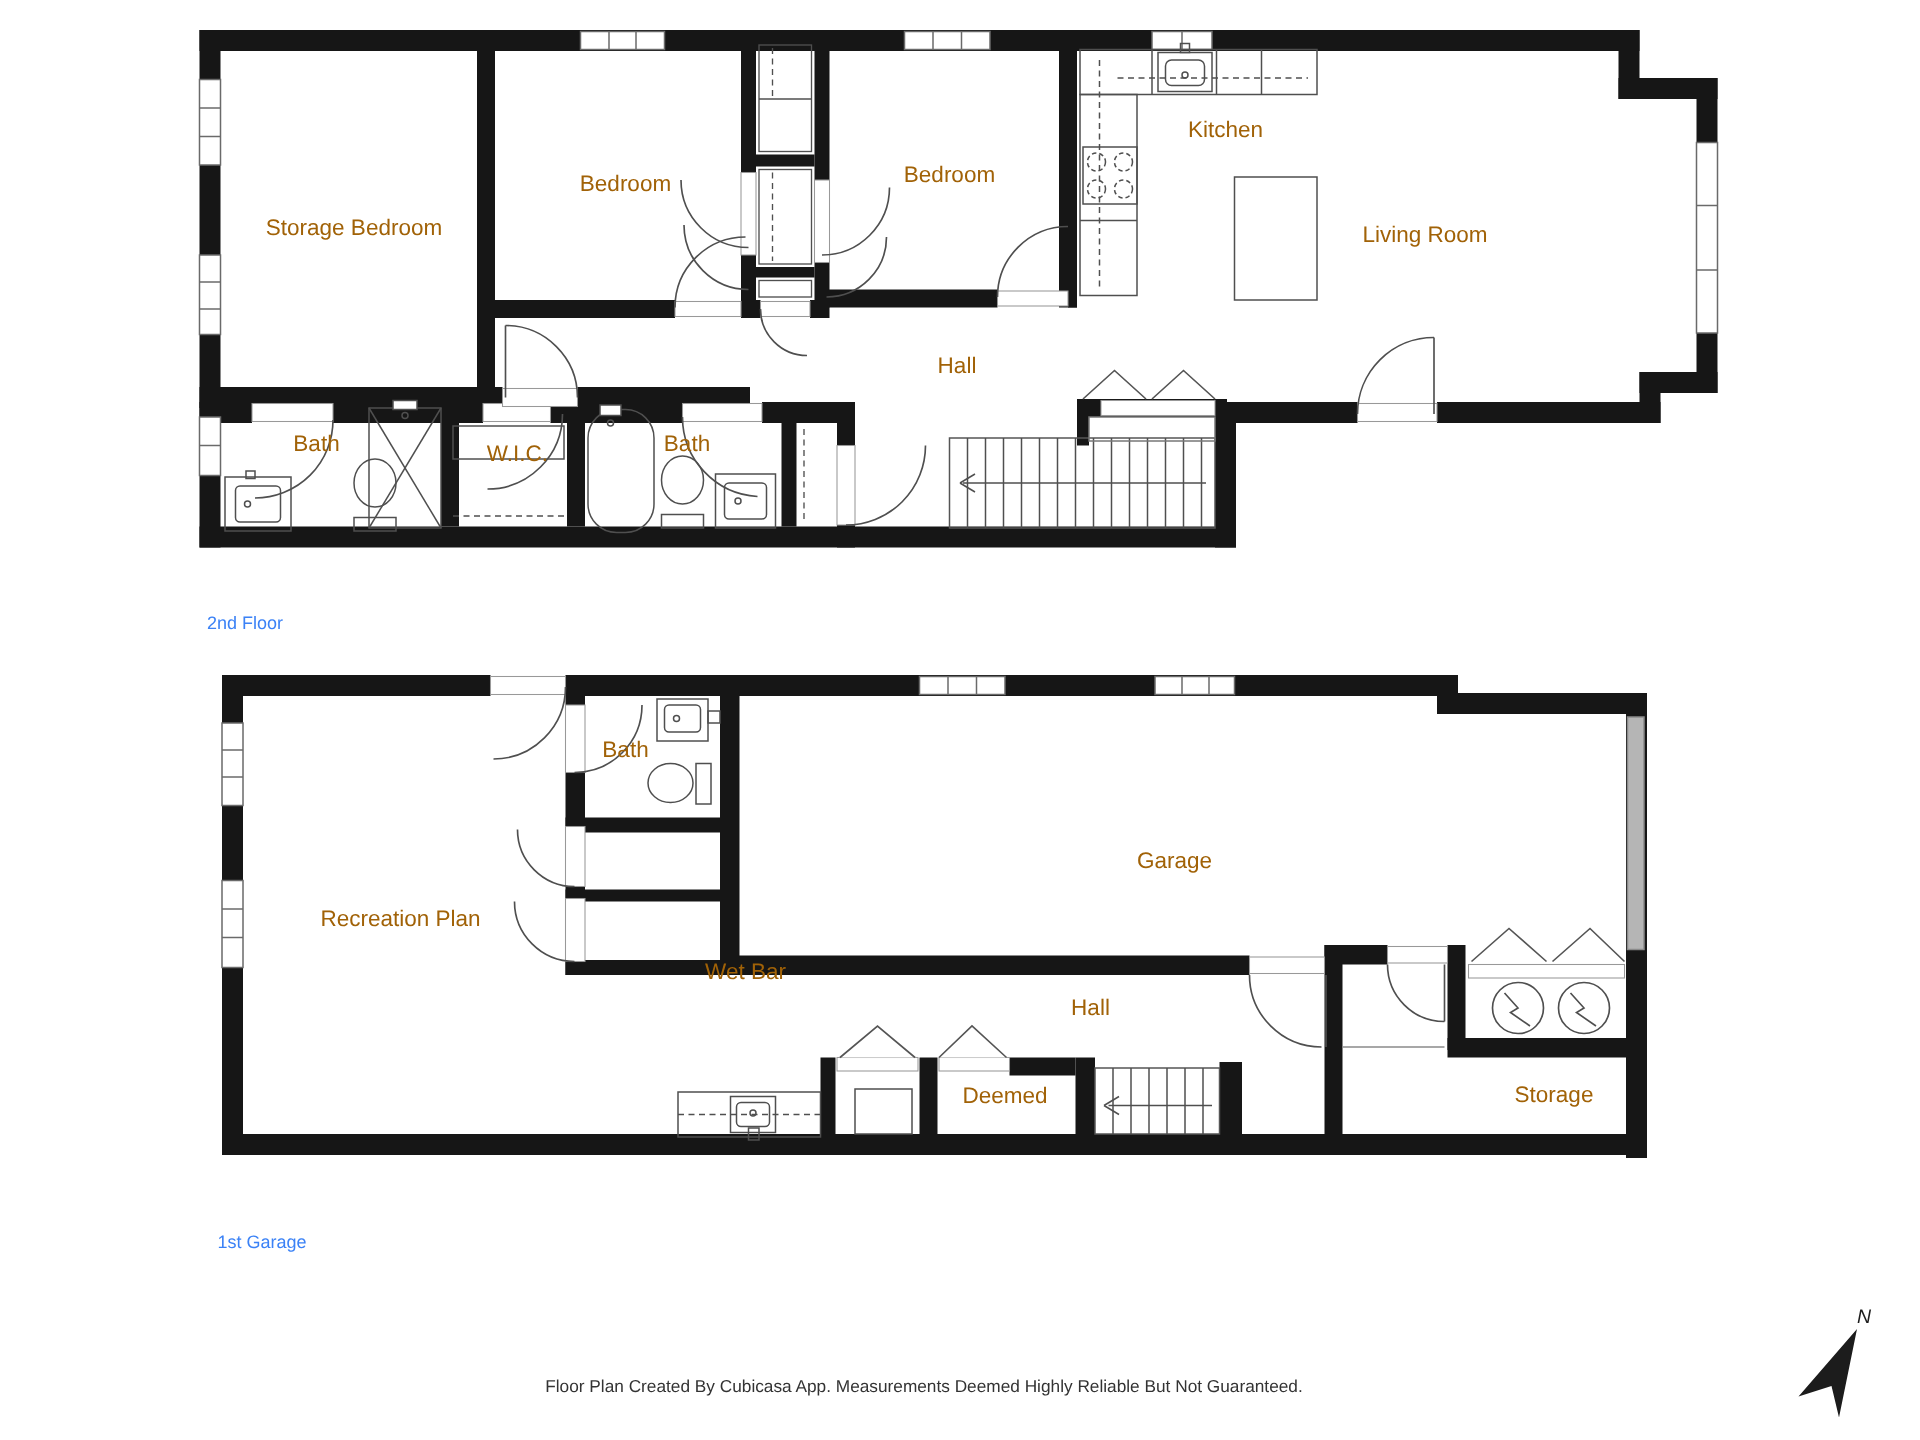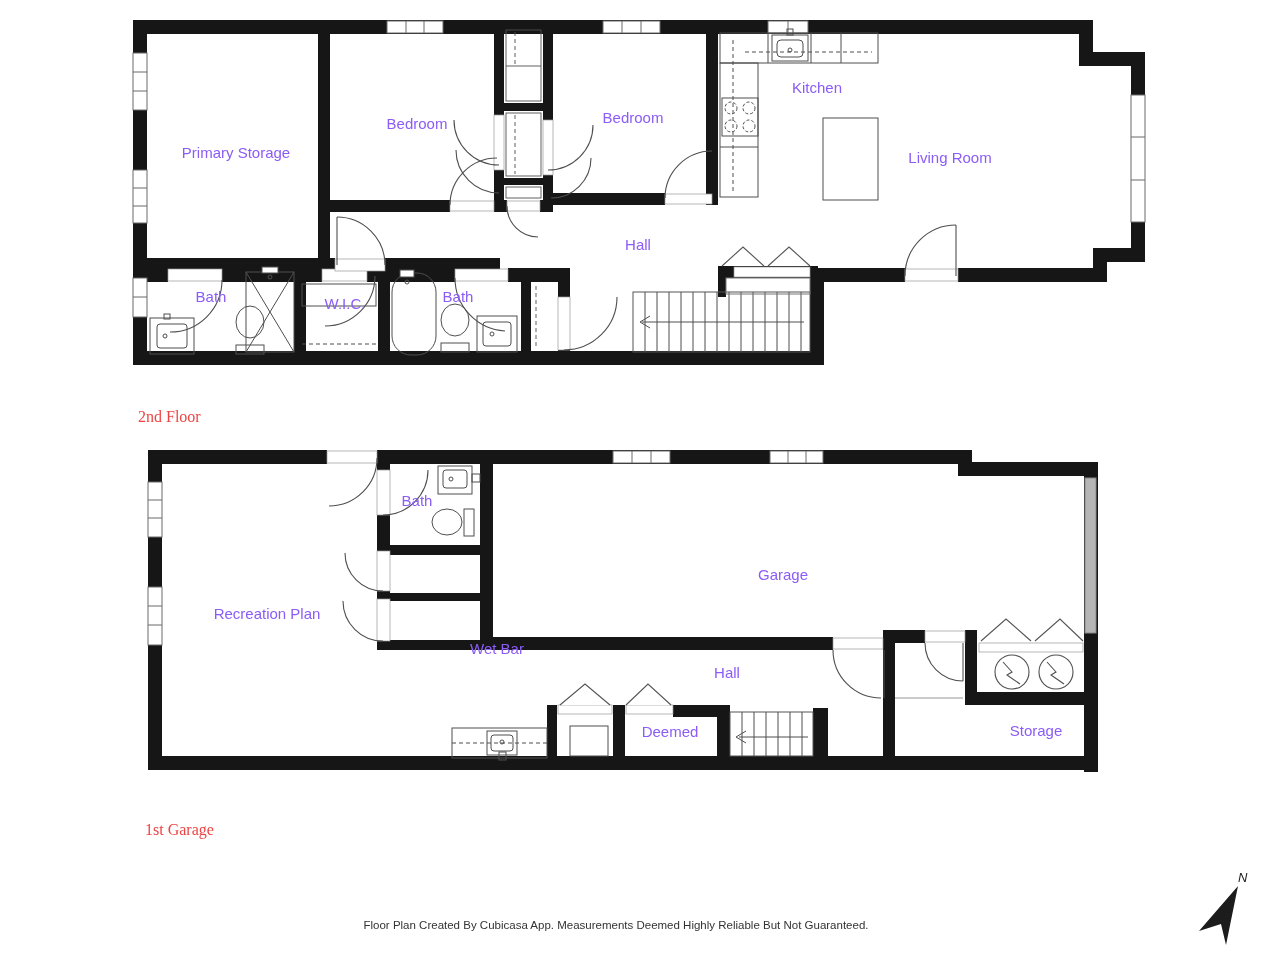--- a/index.html
+++ b/index.html
@@ -1,20 +1,20 @@
 <!DOCTYPE html>
 <html><head>
 <meta charset="utf-8">
 <style>
   html,body{margin:0;padding:0;background:#ffffff;}
   #canvas{position:relative;width:1280px;height:960px;background:#ffffff;overflow:hidden;
           font-family:"Liberation Sans","DejaVu Sans",sans-serif;}
   #plan-svg{position:absolute;left:0;top:0;}
-  .lbl{position:absolute;transform:translate(-50%,-50%);font-size:15px;color:#8b5cf6;white-space:nowrap;}
-  .floor-lbl{position:absolute;font-size:16px;color:#ef4444;white-space:nowrap;font-family:Liberation Serif, serif;}
+  .lbl{position:absolute;transform:translate(-50%,-50%);font-size:15px;color:#a16207;white-space:nowrap;}
+  .floor-lbl{position:absolute;font-size:12px;color:#3b82f6;white-space:nowrap;}
   .footer{position:absolute;left:0;top:919px;width:1232px;text-align:center;font-size:11.5px;color:#333333;}
   .compass-n{position:absolute;left:1238px;top:870px;font-size:13px;font-style:italic;color:#1c1c1c;}
 </style>
 </head>
 <body>
 
 <div id="canvas">
 
 <svg id="plan-svg" width="1280" height="960" viewBox="0 0 1280 960">
 
@@ -313,21 +313,21 @@
     <circle cx="1012" cy="672" r="17"></circle>
     <path d="M1003,662 L1012,672 L1007,675 L1020,684"></path>
     <circle cx="1056" cy="672" r="17"></circle>
     <path d="M1047,662 L1056,672 L1051,675 L1064,684"></path>
     <line x1="895" y1="698" x2="963" y2="698" stroke="#8a8a8a" stroke-width="0.9"></line>
   </g>
 
   <polygon points="1238,886 1199,931 1221,924 1226,945" fill="#1c1c1c"></polygon>
 </svg>
 
-<div class="lbl" style="left:236px;top:152px">Primary Storage</div>
+<div class="lbl" style="left:236px;top:152px">Storage Bedroom</div>
 <div class="lbl" style="left:417px;top:123px">Bedroom</div>
 <div class="lbl" style="left:633px;top:117px">Bedroom</div>
 <div class="lbl" style="left:817px;top:87px">Kitchen</div>
 <div class="lbl" style="left:950px;top:157px">Living Room</div>
 <div class="lbl" style="left:638px;top:244px">Hall</div>
 <div class="lbl" style="left:211px;top:296px">Bath</div>
 <div class="lbl" style="left:345px;top:303px">W.I.C.</div>
 <div class="lbl" style="left:458px;top:296px">Bath</div>
 <div class="floor-lbl" style="left:138px;top:408px">2nd Floor</div>
 

